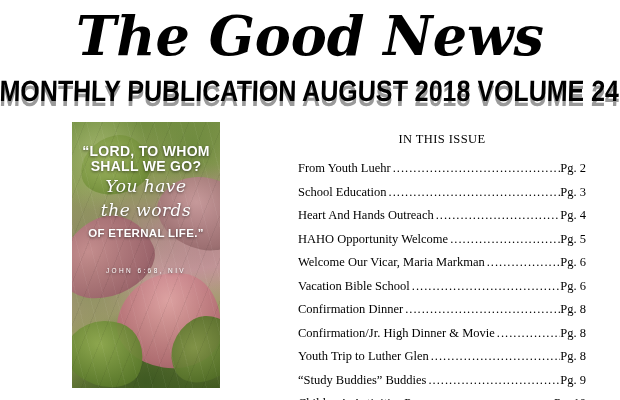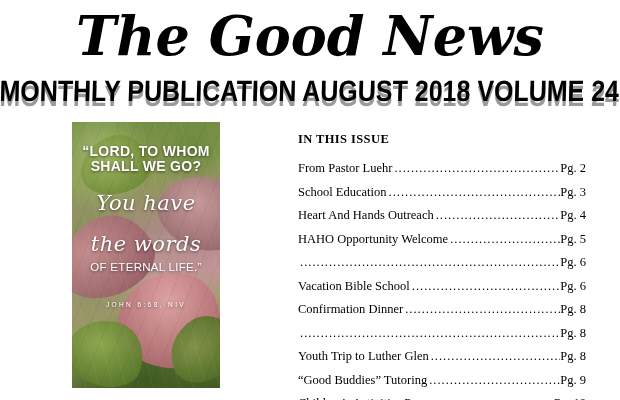--- a/index.html
+++ b/index.html
@@ -136,28 +136,28 @@
   .pt-l1 {
     font-family: "Liberation Sans", sans-serif;
     font-weight: bold;
     font-size: 14px;
     line-height: 15px;
     letter-spacing: .3px;
   }
   .pt-script {
     font-family: "DejaVu Serif", serif;
     font-style: italic;
-    font-size: 21px;
+    font-size: 17px;
     line-height: 24px;
-    margin-top: 17px;
+    margin-top: 0;
     letter-spacing: .5px;
   }
   .pt-l5 {
     font-family: "Liberation Sans", sans-serif;
-    font-weight: normal;
+    font-weight: bold;
     font-size: 11.5px;
     line-height: 15px;
     letter-spacing: .3px;
     margin-top: 4px;
   }
   .pt-ref {
     font-family: "Liberation Sans", sans-serif;
     font-size: 6.5px;
     letter-spacing: 2.4px;
     margin-top: 26px;
@@ -165,22 +165,23 @@
 
   
   .contents {
     position: absolute;
     left: 298px;
     top: 132px;
     width: 288px;
   }
   .contents-heading {
     font-family: "Liberation Serif", serif;
-    font-weight: bold;
+    font-weight: normal;
     font-size: 12.5px;
+    text-align: center;
     letter-spacing: .4px;
     color: #000000;
     margin-bottom: 14px;
   }
   .toc-row {
     display: flex;
     align-items: baseline;
     font-family: "Liberation Serif", serif;
     font-size: 12.5px;
     color: #000000;
@@ -229,64 +230,66 @@
       <div class="pt-script">the words</div>
       <div class="pt-l5">OF ETERNAL LIFE.”</div>
       <div class="pt-ref">JOHN 6:68, NIV</div>
     </div>
   </div>
 
   <div class="contents">
     <div class="contents-heading">IN THIS ISSUE</div>
     <div id="toc-list">
         <div class="toc-row">
-          <span class="toc-title">From Pastor Luehr</span>
+          <span class="toc-title">From Youth Luehr</span>
           <span class="toc-leader">..........................................................................</span>
           <span class="toc-page">Pg. 2</span>
         </div>
         <div class="toc-row">
           <span class="toc-title">School Education</span>
           <span class="toc-leader">..........................................................................</span>
           <span class="toc-page">Pg. 3</span>
         </div>
         <div class="toc-row">
           <span class="toc-title">Heart And Hands Outreach</span>
           <span class="toc-leader">..........................................................................</span>
           <span class="toc-page">Pg. 4</span>
         </div>
         <div class="toc-row">
           <span class="toc-title">HAHO Opportunity Welcome</span>
           <span class="toc-leader">..........................................................................</span>
           <span class="toc-page">Pg. 5</span>
         </div>
         <div class="toc-row">
+          <span class="toc-title">Welcome Our Vicar, Maria Markman</span>
           <span class="toc-leader">..........................................................................</span>
           <span class="toc-page">Pg. 6</span>
         </div>
         <div class="toc-row">
           <span class="toc-title">Vacation Bible School</span>
           <span class="toc-leader">..........................................................................</span>
           <span class="toc-page">Pg. 6</span>
         </div>
         <div class="toc-row">
           <span class="toc-title">Confirmation Dinner</span>
           <span class="toc-leader">..........................................................................</span>
           <span class="toc-page">Pg. 8</span>
         </div>
         <div class="toc-row">
+          <span class="toc-title">Confirmation/Jr. High Dinner &amp; Movie</span>
           <span class="toc-leader">..........................................................................</span>
           <span class="toc-page">Pg. 8</span>
         </div>
         <div class="toc-row">
           <span class="toc-title">Youth Trip to Luther Glen</span>
           <span class="toc-leader">..........................................................................</span>
           <span class="toc-page">Pg. 8</span>
         </div>
         <div class="toc-row">
-          <span class="toc-title">“Good Buddies” Tutoring</span>
+          <span class="toc-title">“Study Buddies” Buddies</span>
           <span class="toc-leader">..........................................................................</span>
           <span class="toc-page">Pg. 9</span>
         </div>
         <div class="toc-row">
           <span class="toc-title">Children’s Activities Page</span>
           <span class="toc-leader">..........................................................................</span>
           <span class="toc-page">Pg. 10</span>
         </div>
       </div>
   </div>

